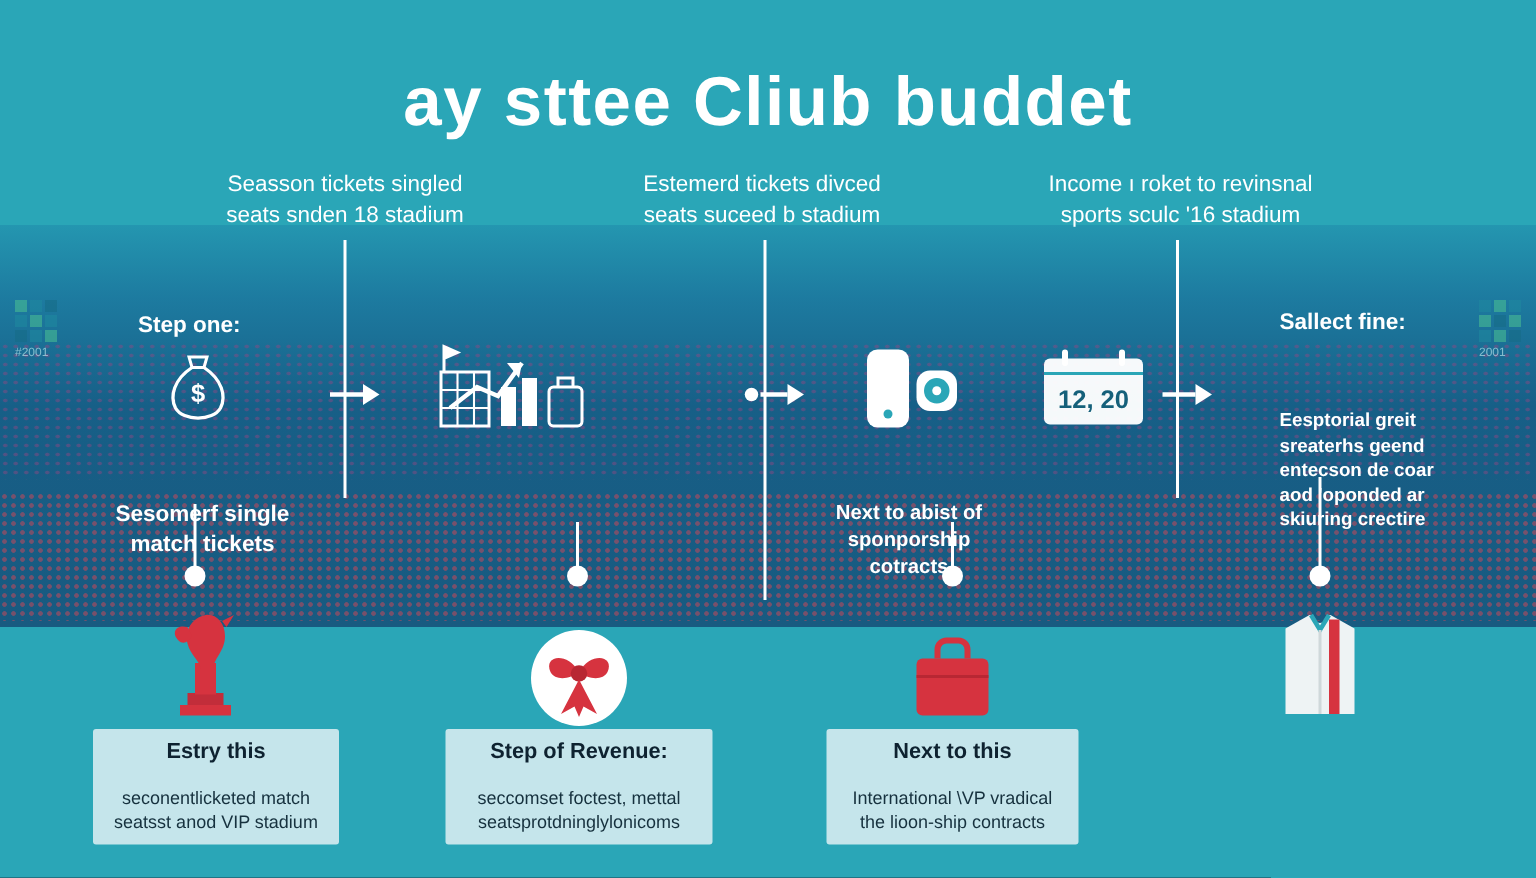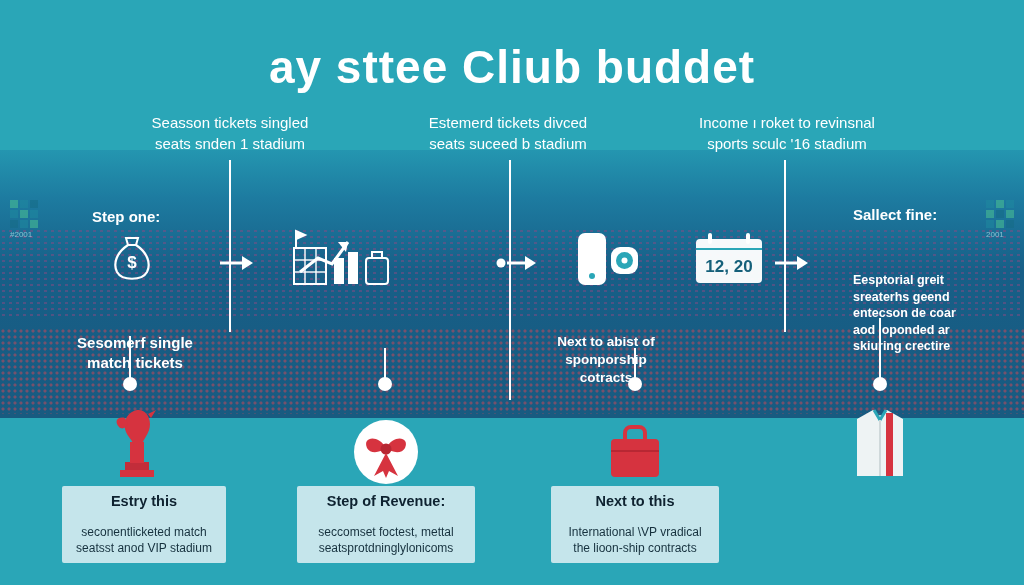--- a/index.html
+++ b/index.html
@@ -127,21 +127,21 @@
       <div class="px t"></div>
         <div class="px g"></div>
         <div class="px d"></div>
     </div>
     <div class="decor-text">2001</div>
   </div>
 
   <h1 class="title">ay sttee Cliub buddet</h1>
 
   <div class="col-header h1 pre">Seasson tickets singled
-seats snden 1 stadium</div>
+seats snden 18 stadium</div>
   <div class="col-header h2 pre">Estemerd tickets divced
 seats suceed b stadium</div>
   <div class="col-header h3 pre">Income ı roket to revinsnal
 sports sculc '16 stadium</div>
 
   <div class="vline v1"></div>
   <div class="vline v2"></div>
   <div class="vline v3"></div>
 
   <div class="step-label sl1">Step one:</div>

